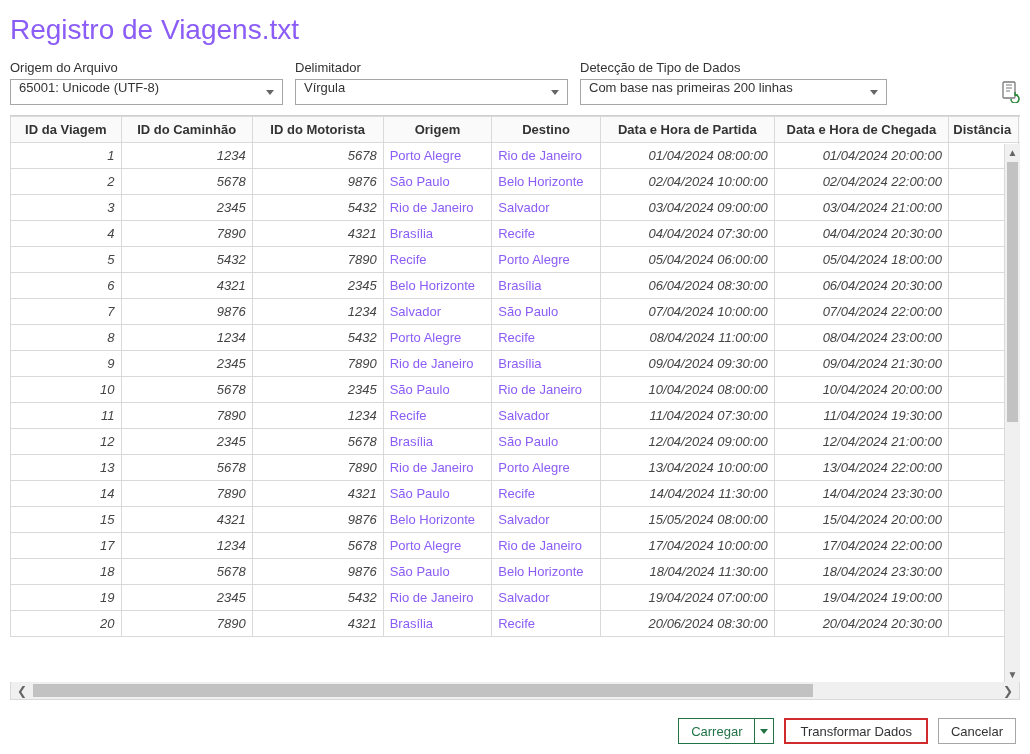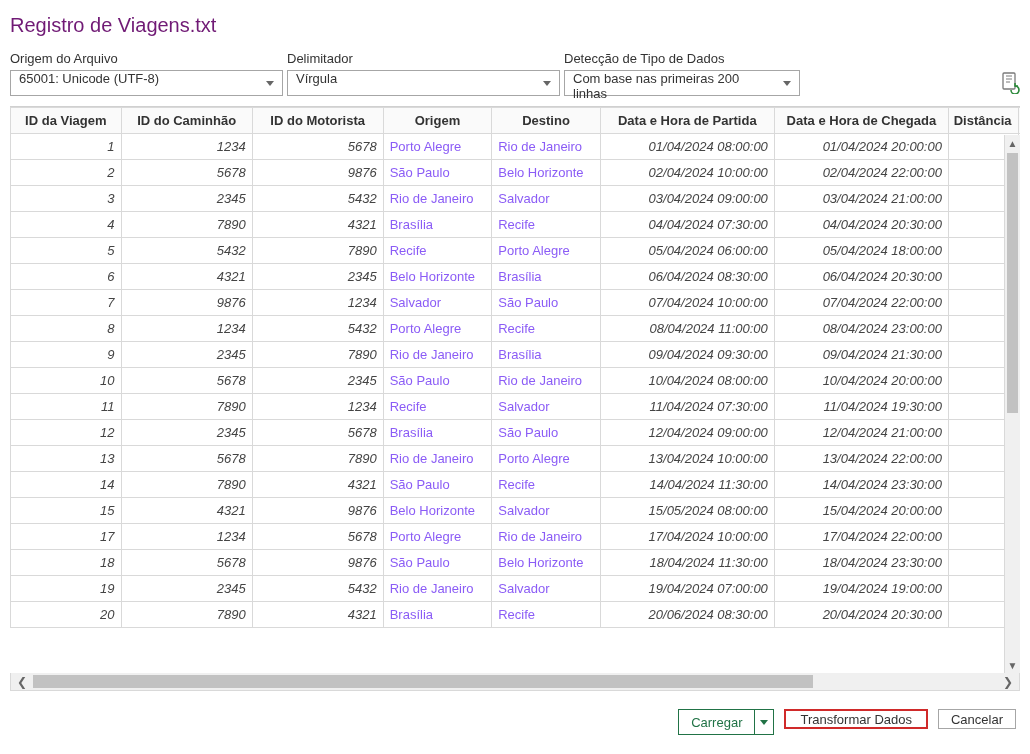--- a/index.html
+++ b/index.html
@@ -6,28 +6,28 @@
   body {
     margin: 0;
     font-family: "Segoe UI", Arial, sans-serif;
     font-size: 13px;
     color: #333;
     background: #fff;
     padding: 10px 10px 0 10px;
     width: 1030px;
   }
   .title {
-    font-size: 20px;
-    color: #701a75;
+    font-size: 28px;
+    color: #8b5cf6;
     font-weight: 400;
     margin: 4px 0 14px 0;
   }
   .controls-row {
     display: flex;
-    gap: 4px;
+    gap: 12px;
     align-items: flex-end;
     margin-bottom: 10px;
   }
   .field-group {
     display: flex;
     flex-direction: column;
     gap: 4px;
   }
   .field-label {
     font-size: 13px;
@@ -38,21 +38,21 @@
     border: 1px solid #a6a6a6;
     background: #fff;
     height: 26px;
     display: flex;
     align-items: flex-start;
     padding: 0 24px 0 8px;
     cursor: pointer;
   }
   .dropdown.w1 { width: 273px; }
   .dropdown.w2 { width: 273px; }
-  .dropdown.w3 { width: 236px; }
+  .dropdown.w3 { width: 307px; }
   .dropdown::after {
     content: "";
     position: absolute;
     right: 8px;
     top: 50%;
     margin-top: -2px;
     border-left: 4px solid transparent;
     border-right: 4px solid transparent;
     border-top: 5px solid #666;
   }
@@ -179,21 +179,21 @@
     width: 780px;
     background: #c2c2c2;
   }
   .footer {
     display: flex;
     justify-content: flex-end;
     gap: 10px;
     padding: 18px 4px 12px 0;
   }
   .btn {
-    height: 20px;
+    height: 26px;
     padding: 0 12px;
     background: #fff;
     border: 1px solid #a6a6a6;
     display: flex;
     align-items: center;
     cursor: pointer;
     font-size: 13px;
   }
   .btn-split {
     display: flex;
@@ -276,21 +276,21 @@
       </colgroup>
       <thead>
         <tr>
           <th>ID da Viagem</th>
           <th>ID do Caminhão</th>
           <th>ID do Motorista</th>
           <th>Origem</th>
           <th>Destino</th>
           <th>Data e Hora de Partida</th>
           <th>Data e Hora de Chegada</th>
-          <th style="text-align:right;padding-left:4px;">Distância</th>
+          <th style="text-align:center;padding-left:4px;">Distância</th>
           <th style="padding:0;"></th>
         </tr>
       </thead>
       <tbody id="tbody">
           <tr>
             <td class="num">1</td>
             <td class="num">1234</td>
             <td class="num">5678</td>
             <td class="txt">Porto Alegre</td>
             <td class="txt">Rio de Janeiro</td>

